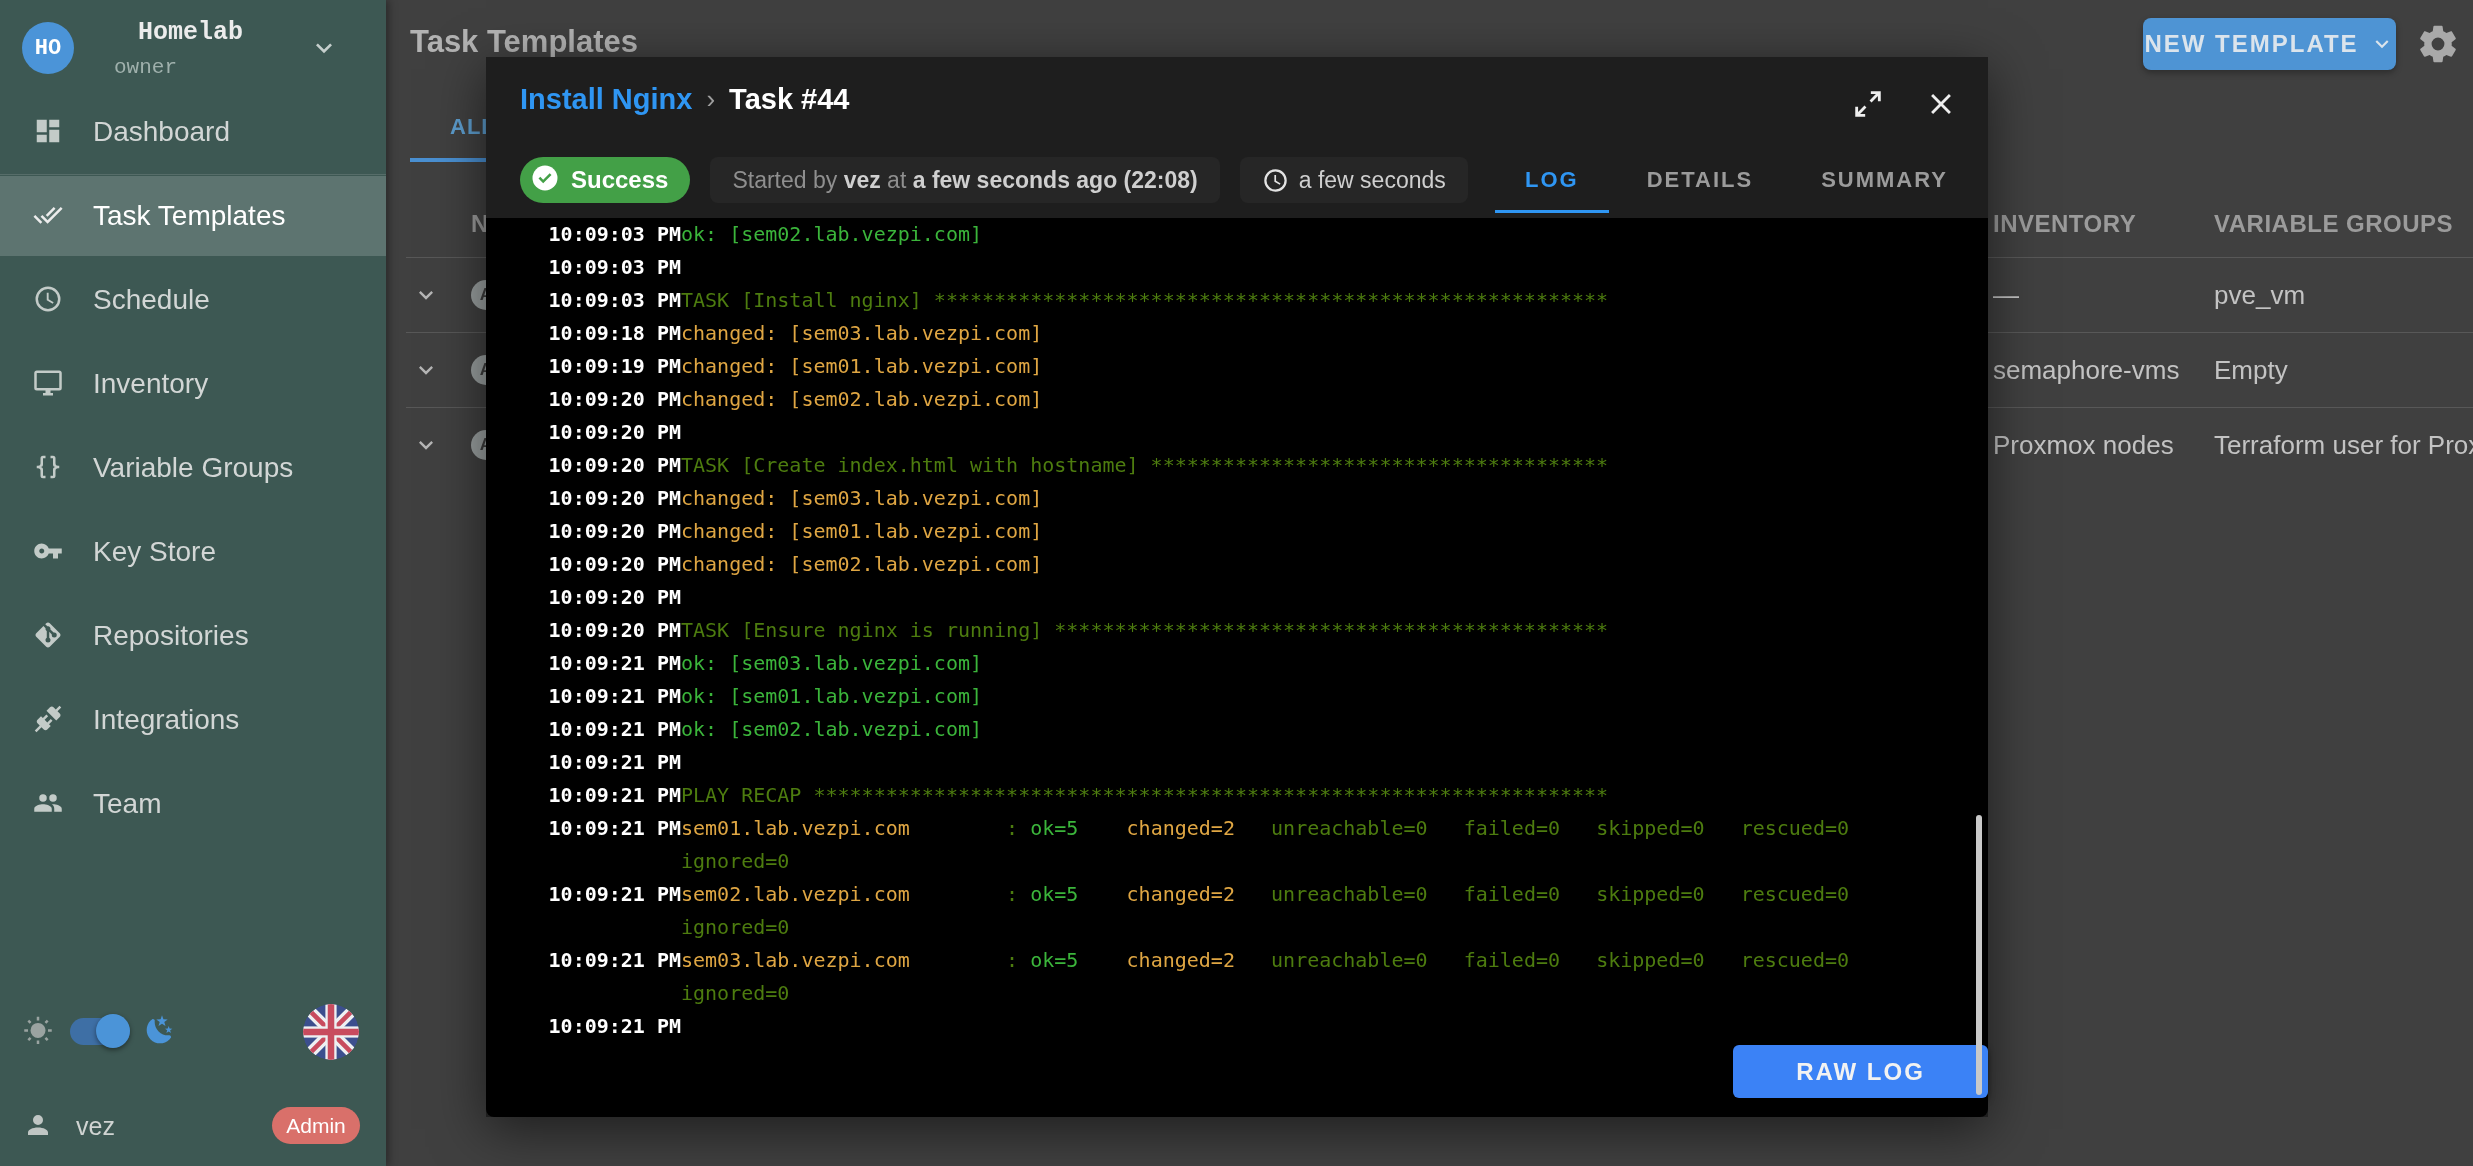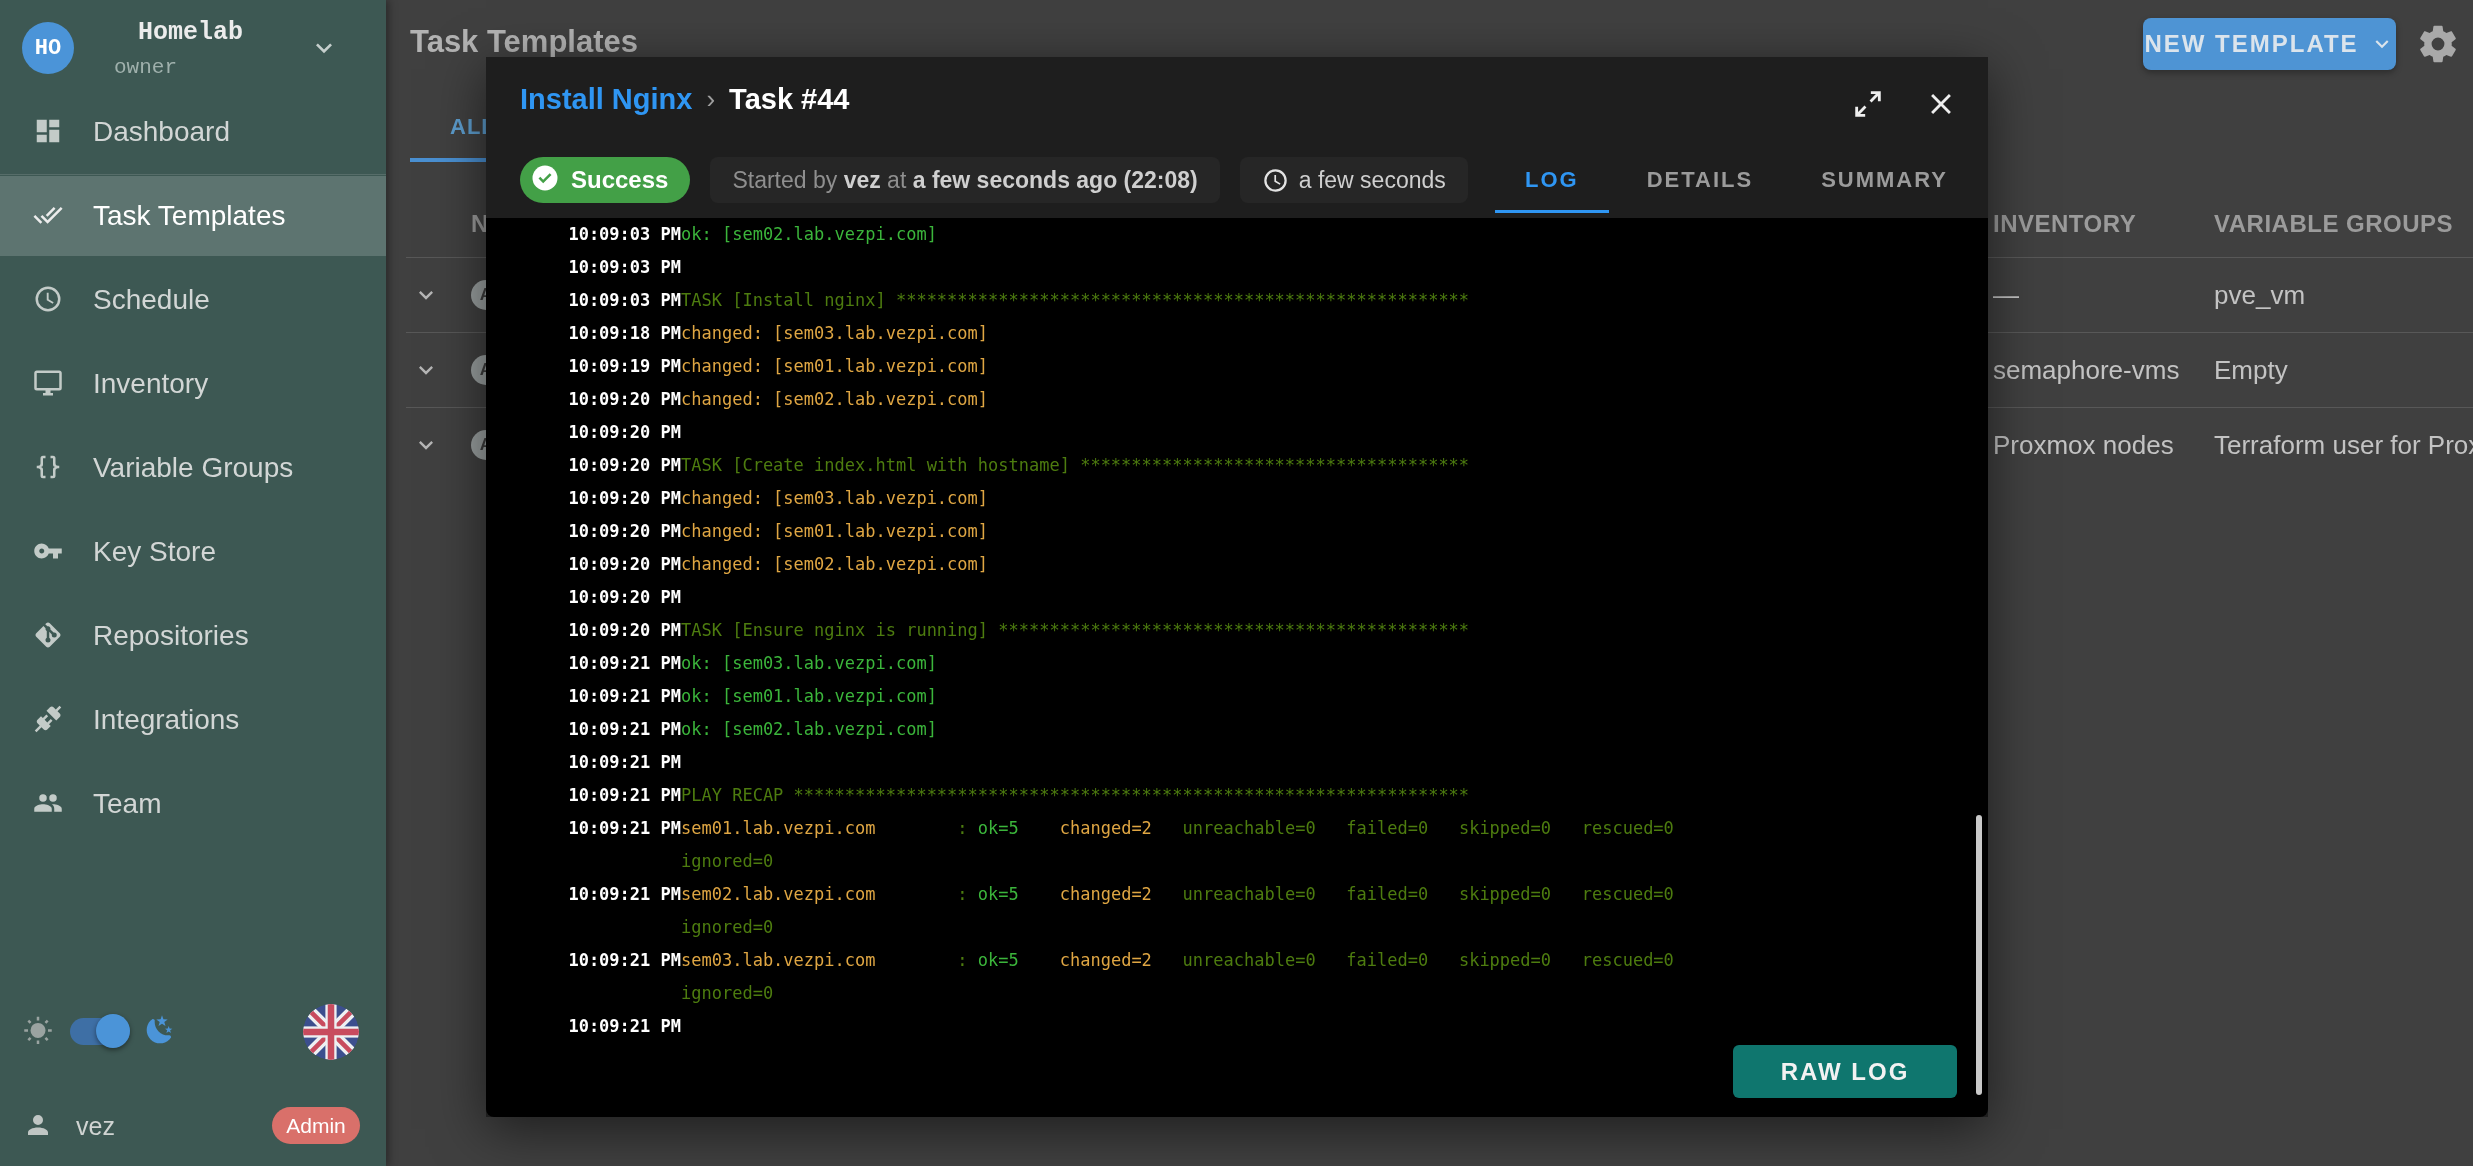--- a/index.html
+++ b/index.html
@@ -75,25 +75,25 @@
         font-size:23px;color:#8f8f8f;white-space:pre;}
   .chip b{color:#cfcfcf;}
   .chip .clock{width:27px;height:27px;margin-right:10px;color:#e3e3e3;}
   .chip .dur{color:#cfcfcf;}
   .tabs{position:absolute;right:10px;top:90px;height:66px;display:flex;gap:8px;}
   .tab{height:66px;display:flex;align-items:center;padding:0 30px;font-size:22px;font-weight:bold;
        letter-spacing:2px;color:#9b9b9b;cursor:pointer;}
   .tab.active{color:#2f96f3;box-shadow:inset 0 -3px 0 #2f96f3;}
   .log{position:absolute;left:0;top:161px;width:1502px;height:899px;background:#000;
        border-radius:0 0 8px 8px;overflow:hidden;}
-  .log-line{display:flex;padding-left:17px;font-family:"DejaVu Sans Mono",monospace;font-size:17px;
+  .log-line{display:flex;padding-left:17px;font-family:"DejaVu Sans Mono",monospace;font-size:20px;
             line-height:33px;white-space:pre;}
   .log-ts{width:178px;flex:none;font-weight:bold;color:#fff;}
   .lw{color:#4d7c0f;} .lg{color:#3bb53b;} .ly{color:#dfa643;}
-  .raw-btn{position:absolute;left:1247px;top:988px;width:224px;height:53px;border-radius:6px;background:#0f766e;
+  .raw-btn{position:absolute;left:1247px;top:988px;width:255px;height:53px;border-radius:6px;background:#3b82f6;
            box-shadow:0 3px 6px rgba(0,0,0,.5);display:flex;align-items:center;justify-content:center;
            font-size:24px;font-weight:bold;letter-spacing:2px;color:#f2f2f2;cursor:pointer;}
   .log-scrollbar{position:absolute;left:1490px;top:758px;width:6px;height:280px;border-radius:3px;background:#c9c9c9;cursor:pointer;}
 </style>
 </head>
 <body>
 
 <div id="root">
 
   <div class="main">

